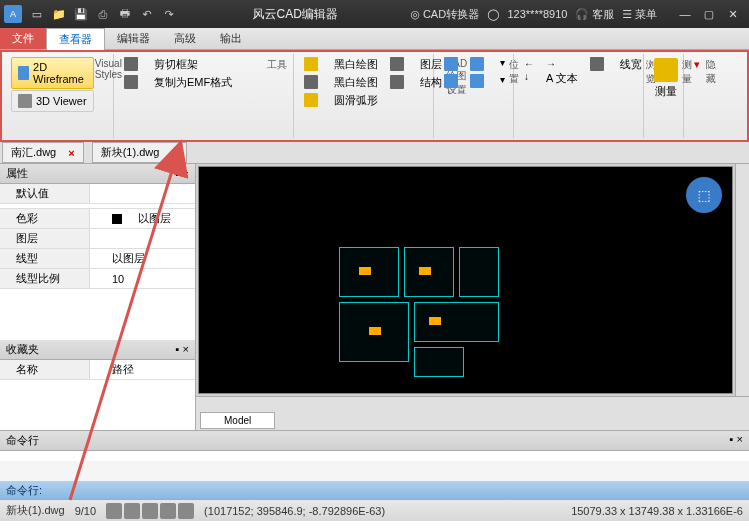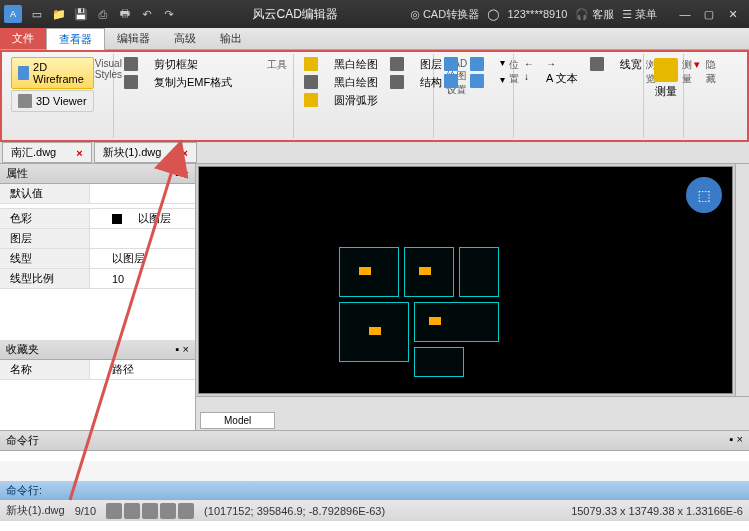--- a/index.html
+++ b/index.html
@@ -22,27 +22,27 @@
 .rg-label{text-align:center;font-size:10px;color:#555;padding-top:2px}
 .big-btn{display:flex;flex-direction:column;align-items:center;padding:2px 4px;cursor:pointer;gap:2px}
 .big-btn .icn{width:24px;height:24px;background:#4a90d9;border-radius:2px}
 .small-row{display:flex;flex-direction:column;gap:1px}
 .small-btn{display:flex;align-items:flex-start;gap:16px;padding:1px 4px;cursor:pointer;font-size:10px;white-space:nowrap}
 .small-btn .icn{width:14px;height:14px;background:#666;border-radius:1px}
 .vs-btn{border:1px solid #ccc;padding:3px 6px;margin:1px;display:flex;align-items:center;gap:4px;font-size:10px;cursor:pointer;border-radius:2px}
 .vs-btn.sel{background:linear-gradient(#fff3b0,#ffd966);border-color:#e6b800}
 .vs-btn .icn{width:14px;height:14px;background:#4a90d9;border-radius:1px}
 .doctabs{height:22px;background:#e0e0e0;display:flex;align-items:center;border-bottom:1px solid #aaa;padding-left:2px}
-.doctab{padding:2px 8px;font-size:10px;border:1px solid #aaa;background:#f0f0f0;margin-right:2px;display:flex;align-items:center;gap:20px;cursor:pointer}
+.doctab{padding:2px 8px;font-size:10px;border:1px solid #aaa;background:#f0f0f0;margin-right:8px;display:flex;align-items:center;gap:12px;cursor:pointer}
 .doctab .x{color:#c00;font-weight:bold;cursor:pointer}
 .main{display:flex;height:266px}
 .sidebar{width:196px;background:#5eead4;border-right:1px solid #aaa;display:flex;flex-direction:column}
 .panel-hdr{background:linear-gradient(#e0e0e0,#d0d0d0);padding:2px 6px;font-size:11px;border-bottom:1px solid #aaa;display:flex;justify-content:space-between;align-items:center}
 .prop-row{display:flex;border-bottom:1px solid #ddd;font-size:10px}
-.prop-row .k{width:90px;padding:2px 10px;background:#f0f0f0;border-right:1px solid #ddd}
+.prop-row .k{width:90px;padding:2px 16px;background:#f0f0f0;border-right:1px solid #ddd}
 .prop-row .v{flex:1;padding:2px 22px;background:#fff;display:flex;align-items:center;gap:16px}
 .canvas-area{flex:1;display:flex;flex-direction:column;background:#d0d0d0}
 .canvas{flex:1;background:#000;position:relative;margin:2px;border:1px solid #888}
 .floorplan{position:absolute;left:140px;top:80px;width:160px;height:140px}
 .fp-room{position:absolute;border:1px solid #0cc;background:rgba(0,200,200,0.05)}
 .canvas-tabs{height:20px;background:#e0e0e0;display:flex;align-items:center;padding-left:4px}
 .ctab{padding:2px 23px;font-size:10px;border:1px solid #aaa;background:#fff;cursor:pointer}
 .cmdline-area{height:51px;background:#f5f5f5;border-top:1px solid #aaa}
 .cmdline-hdr{background:linear-gradient(#e0e0e0,#d0d0d0);padding:2px 6px;font-size:11px;border-bottom:1px solid #aaa}
 .cmdline-prompt{height:18px;background:linear-gradient(#b0d0f0,#8ab8e0);display:flex;align-items:center;padding:0 6px;font-size:11px;color:#003366}

